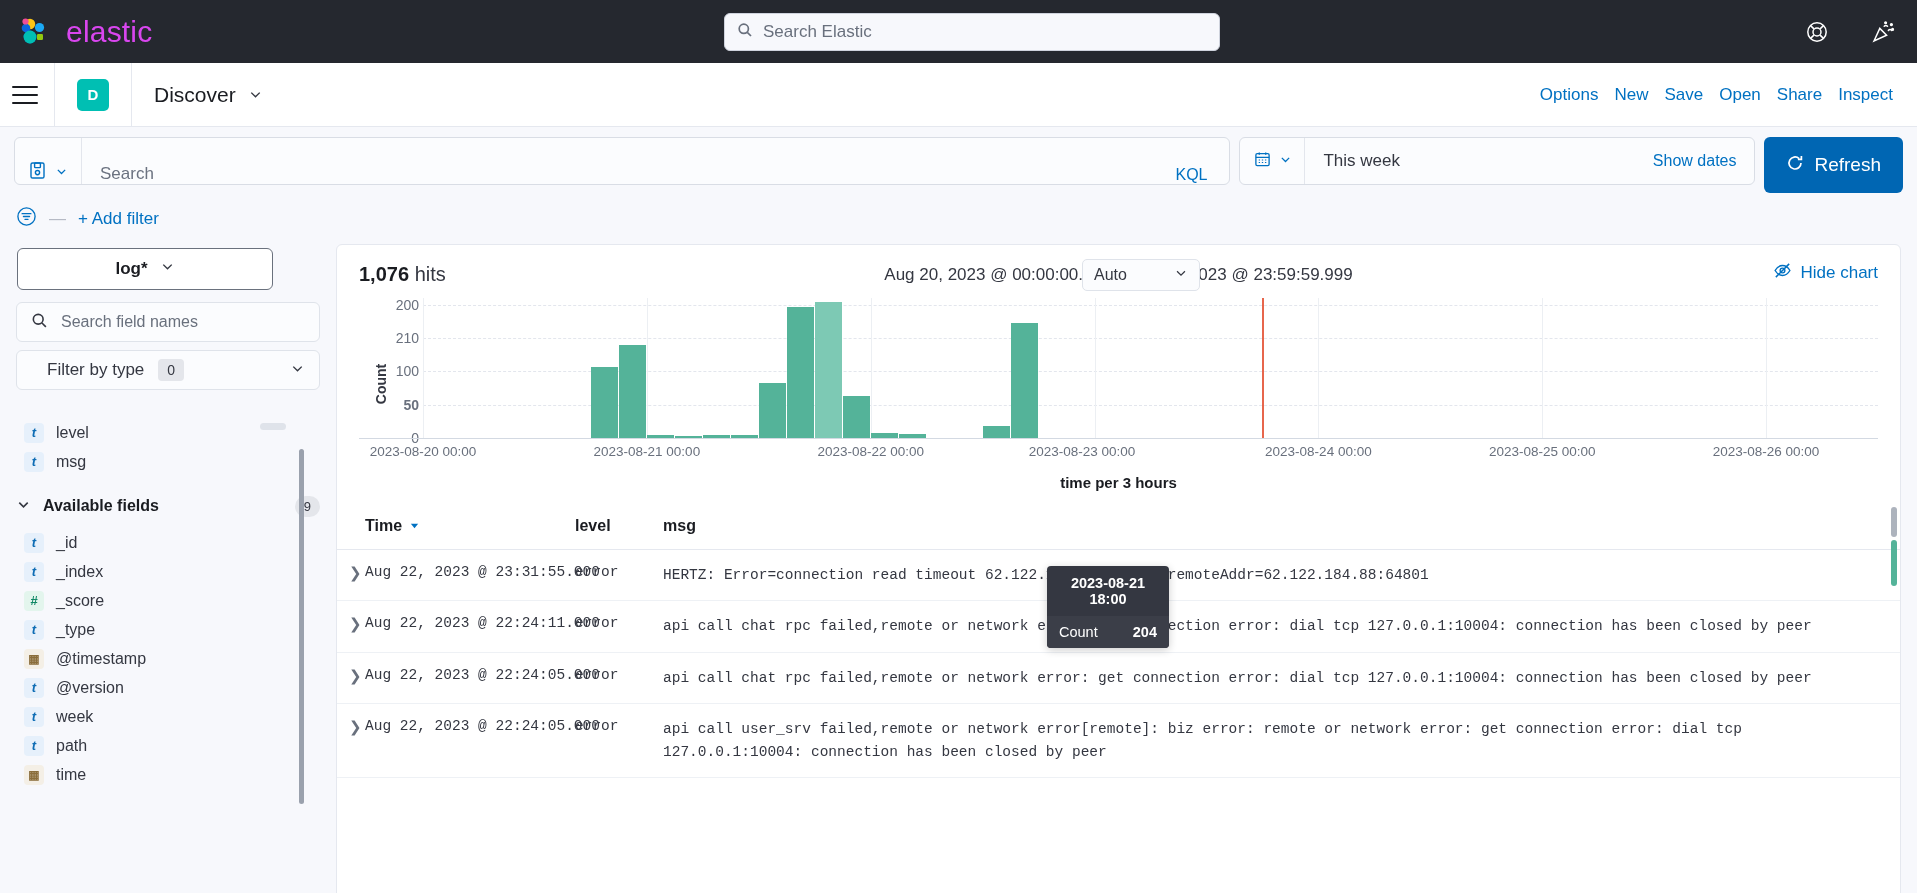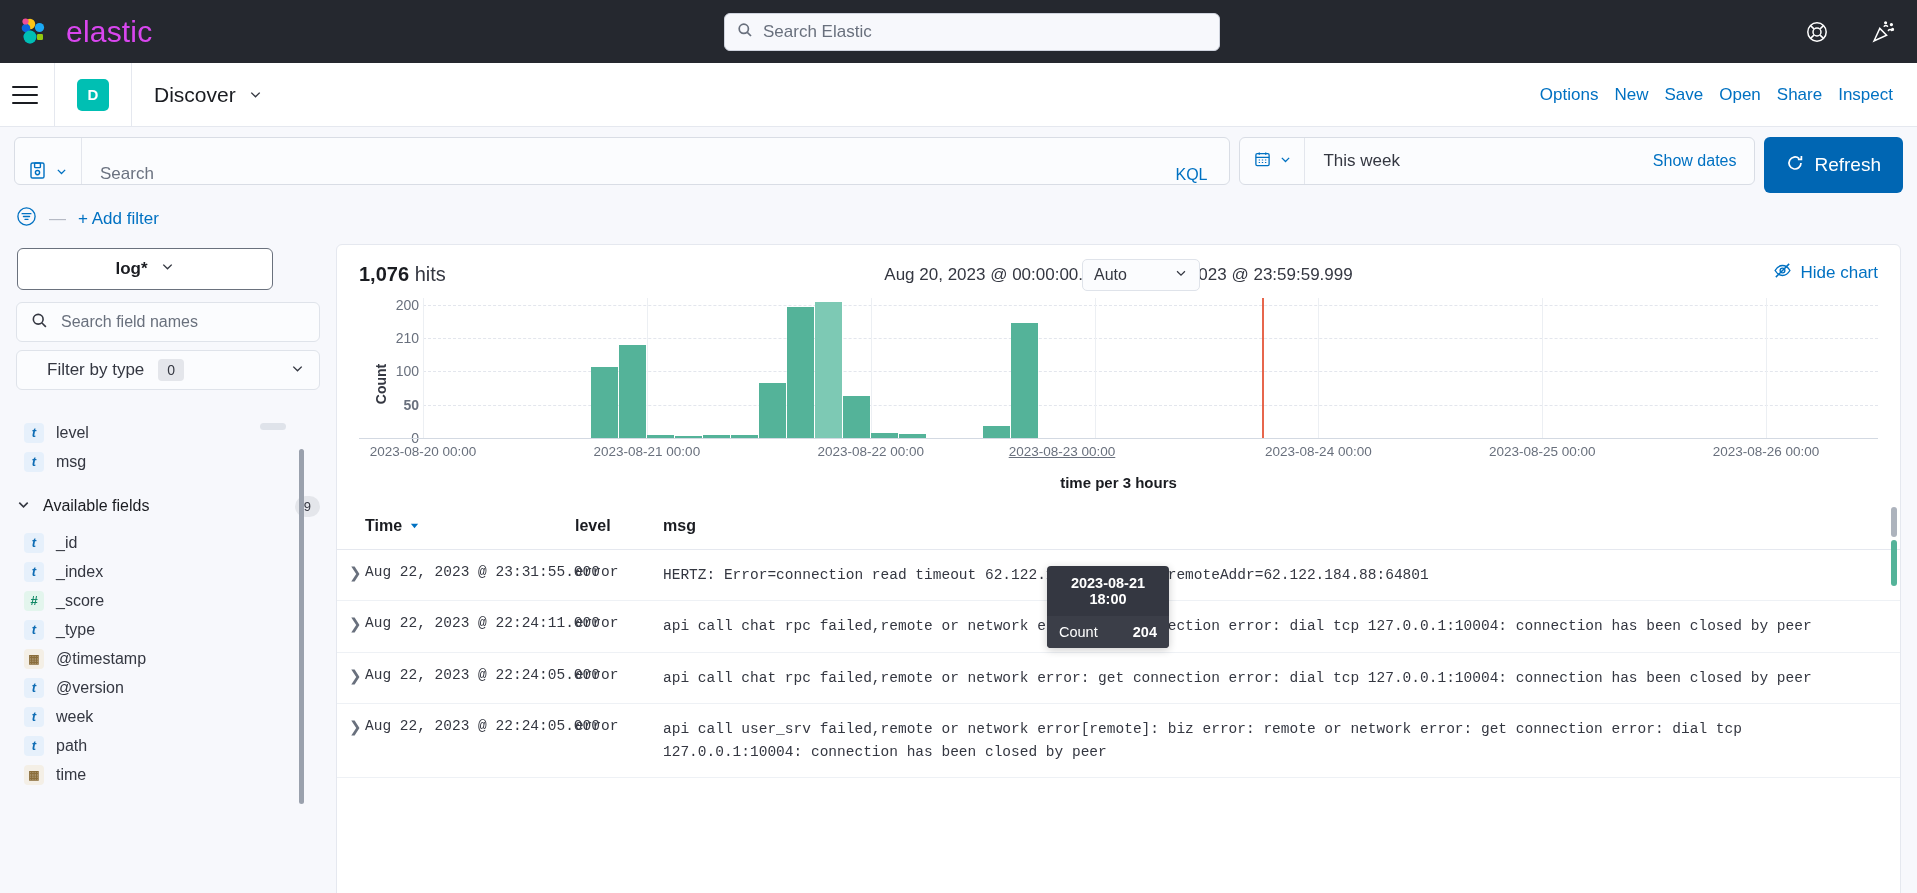--- a/index.html
+++ b/index.html
@@ -106,21 +106,21 @@
   .ficon {
     width: 20px; height: 20px; border-radius: 4px; font-size: 13px;
     display: flex; align-items: center; justify-content: center;
     font-style: italic; font-weight: 700;
   }
   .ficon.str { background: #e6f0fb; color: #0f6db5; }
   .ficon.num { background: #e3f5ed; color: #118866; font-style: normal; }
   .ficon.date { background: #f4efe6; color: #8a6d3b; font-style: normal; font-size: 12px; }
   .fname { font-size: 16px; color: #343741; }
   .group-head { display: flex; align-items: center; gap: 12px; height: 32px; margin: 14px 0 6px 0; cursor: pointer; }
-  .group-head .gtitle { font-weight: 400; font-size: 16px; color: #1a1c21; }
+  .group-head .gtitle { font-weight: 700; font-size: 16px; color: #1a1c21; }
   .gcount { margin-left: auto; background: #e4e6eb; border-radius: 11px; font-size: 13px; color: #343741; padding: 3px 9px; }
   .sb-scroll { position: absolute; right: 32px; top: 205px; width: 5px; height: 355px; background: #9aa1ad; border-radius: 3px; }
 
   
   .main { flex: 1; background: #f7f8fc; padding: 0 16px 0 0; }
   .panel { background: #fff; border: 1px solid #e5e8ef; border-radius: 6px; height: 100%; position: relative; }
 
   .chart-head { display: flex; align-items: center; padding: 18px 20px 6px 22px; position: relative; }
   .hits { font-size: 20px; color: #1a1c21; }
   .hits b { font-weight: 700; }
@@ -478,21 +478,21 @@
             <div class="bar" title="2023-08-22 03:00: 6" style="left: 475.673px; width: 26.9808px; height: 4px;"></div>
             <div class="bar" title="2023-08-22 12:00: 18" style="left: 559.615px; width: 26.9808px; height: 12px;"></div>
             <div class="bar" title="2023-08-22 15:00: 172" style="left: 587.596px; width: 26.9808px; height: 114.667px;"></div>
             <div class="redline" style="left: 839.423px; background: rgb(231, 102, 76);"></div>
           </div>
         <div class="axisline"></div>
         <div class="xticks" id="xticks">
             <div class="xtick" style="left: 0px;">2023-08-20 00:00</div>
             <div class="xtick" style="left: 223.846px;">2023-08-21 00:00</div>
             <div class="xtick" style="left: 447.692px;">2023-08-22 00:00</div>
-            <div class="xtick" style="left: 639px; text-decoration: underline;">2023-08-23 00:00</div>
+            <div class="xtick" style="left: 659px;">2023-08-23 00:00</div>
             <div class="xtick" style="left: 895.385px;">2023-08-24 00:00</div>
             <div class="xtick" style="left: 1119.23px;">2023-08-25 00:00</div>
             <div class="xtick" style="left: 1343.08px;">2023-08-26 00:00</div>
           </div>
         <div class="xaxis-title">time per 3 hours</div>
       </div>
 
       <div class="tooltip">
         <div class="tt-title">2023-08-21 18:00</div>
         <div class="tt-row">

